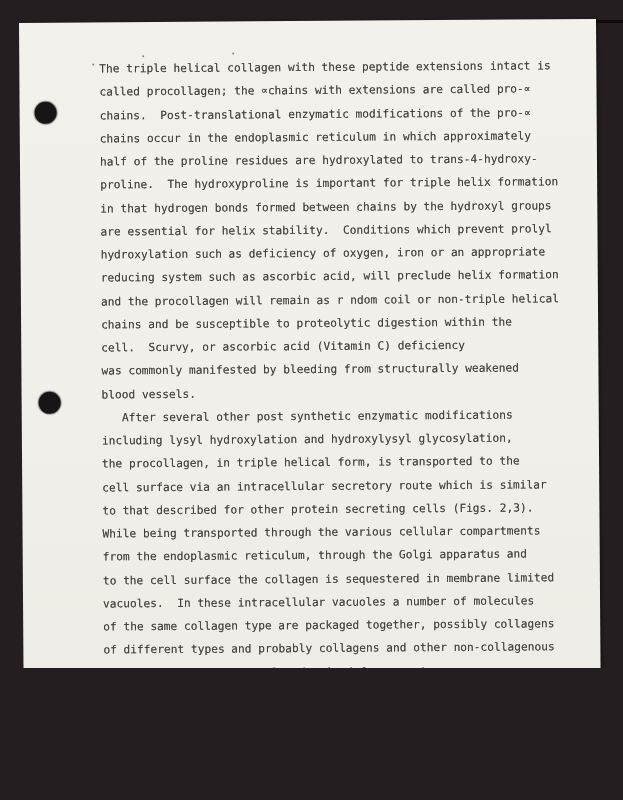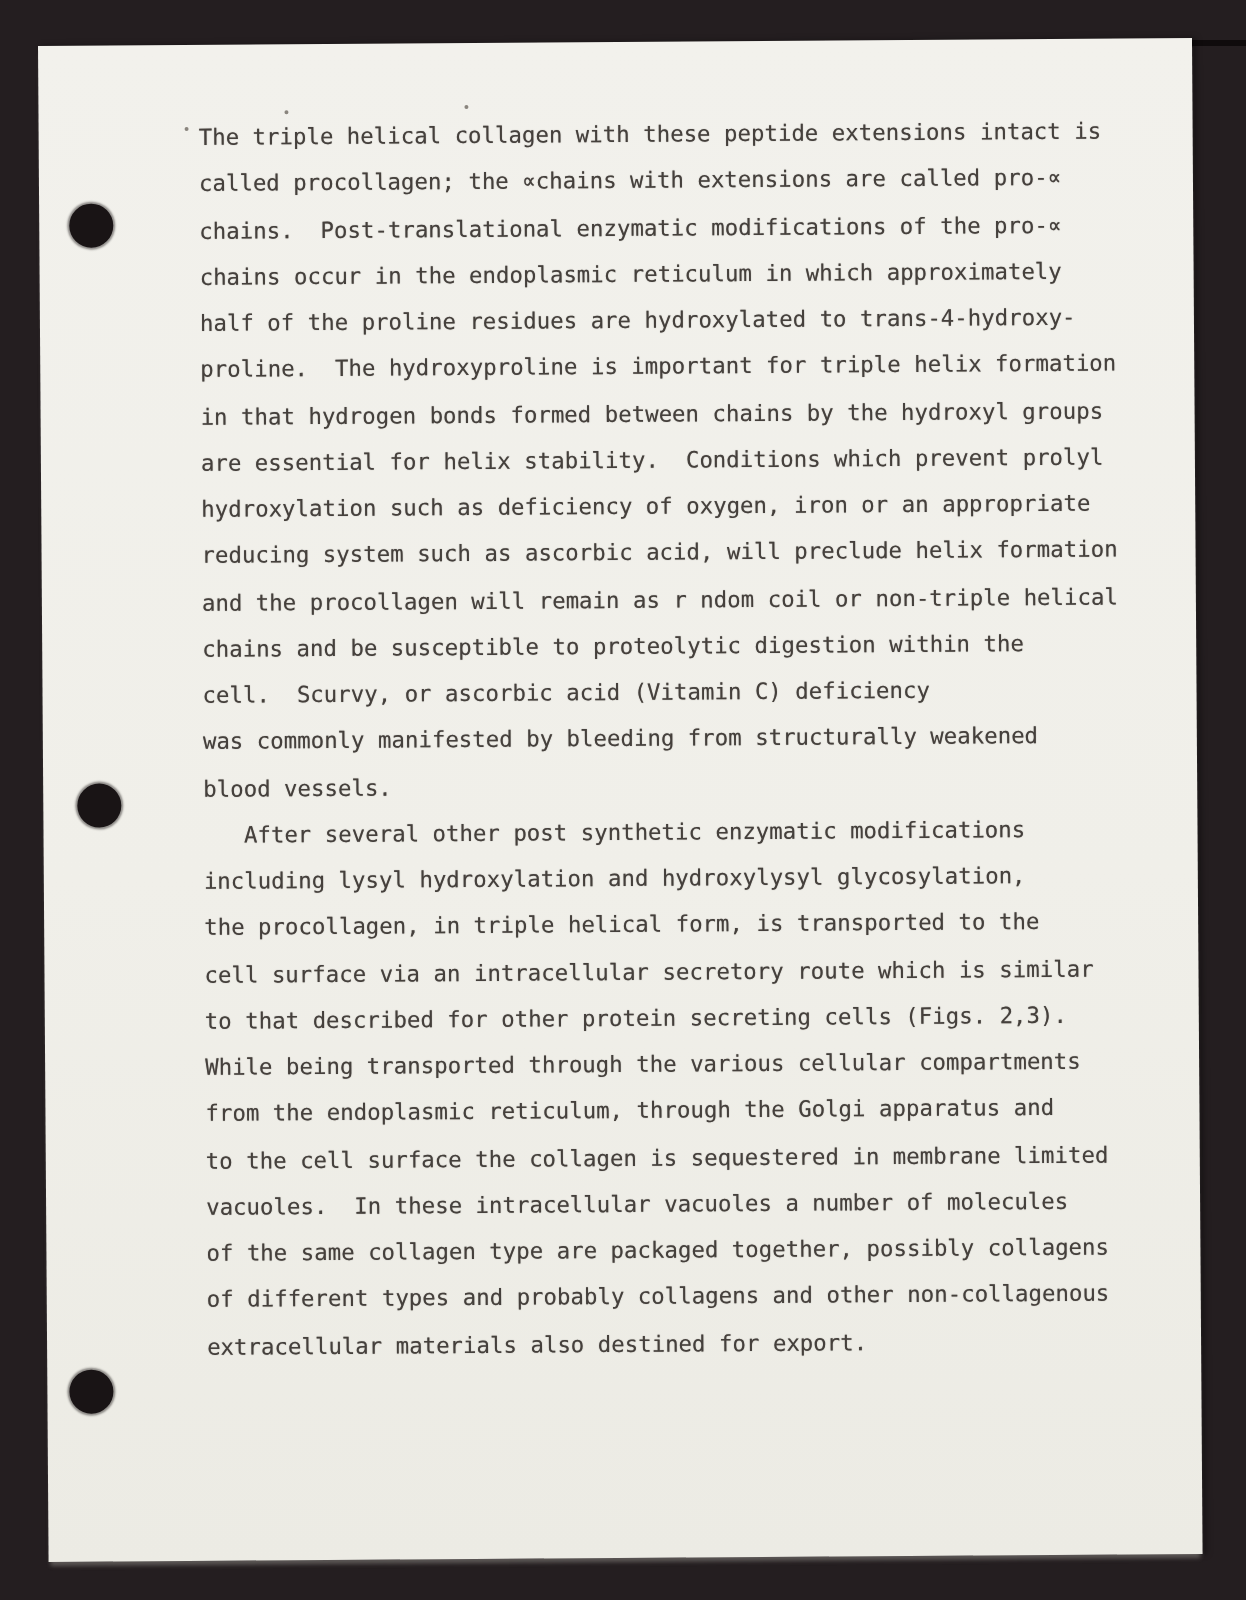--- a/index.html
+++ b/index.html
@@ -3,21 +3,21 @@
 <meta charset="utf-8">
 <style>
   html, body {
     margin: 0;
     padding: 0;
     background: #241e20;
   }
   .scene {
     position: relative;
     width: 623px;
-    height: 800px;
+    height: 668px;
     background: #241e20;
     overflow: hidden;
     font-family: "DejaVu Sans Mono", monospace;
   }
   .crease {
     position: absolute;
     left: 584px;
     top: 20px;
     width: 39px;
     height: 3px;

